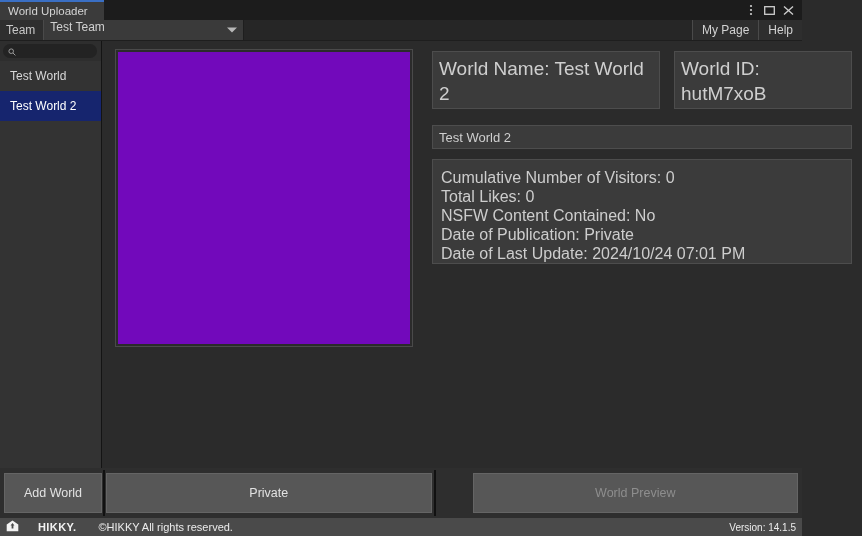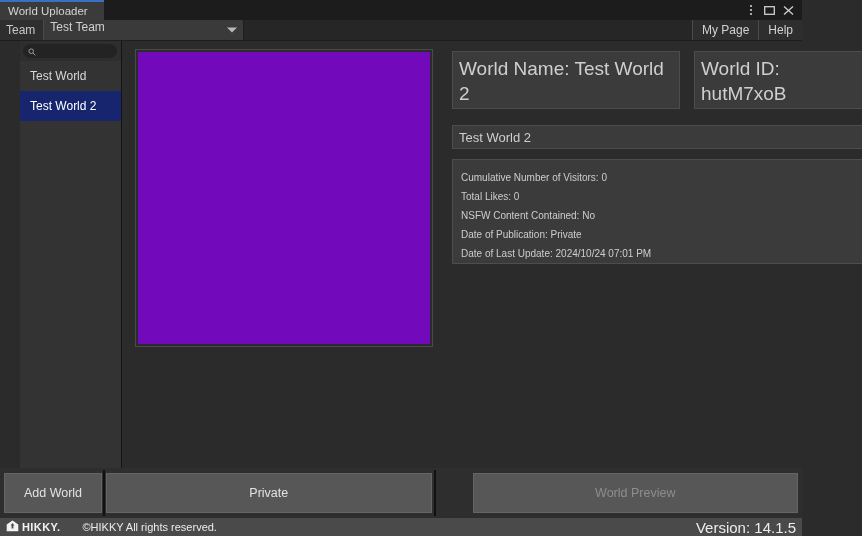--- a/index.html
+++ b/index.html
@@ -97,21 +97,20 @@
     background: #2b2b2b;
   }
 
   
   .sidebar {
     width: 102px;
     background: #333333;
     display: flex; flex-direction: column;
     border-right: 1px solid #141414;
     flex: none;
-    margin-left: 20px;
   }
   .search-wrap {
     padding: 3px 4px 3px 3px;
     background: #2e2e2e;
     flex: none;
   }
   .search-box {
     height: 14px;
     background: #232323;
     border-radius: 7px;
@@ -181,21 +180,21 @@
   .panel-desc {
     left: 330px; top: 84px;
     width: 420px; height: 24px;
     font-size: 13px;
     display: flex; align-items: center;
     padding: 0 6px;
   }
   .panel-stats {
     left: 330px; top: 118px;
     width: 420px; height: 105px;
-    font-size: 10px;
+    font-size: 16px;
     padding: 8px 8px 0 8px;
   }
   .panel-stats .stat-line {
     line-height: 19px;
     color: #cdcdcd;
     white-space: nowrap;
   }
 
   
   .button-bar {
@@ -229,30 +228,30 @@
     height: 18px;
     background: #4a4a4a;
     display: flex;
     align-items: center;
     flex: none;
     padding: 0 6px;
     color: #e8e8e8;
     font-size: 11px;
   }
   .logo {
-    display: flex; align-items: center; gap: 3px;
+    display: flex; align-items: center; gap: 19px;
     flex: none;
   }
   .logo-text {
     font-size: 11px; font-weight: bold; letter-spacing: 0.4px;
     color: #f2f2f2;
   }
   .copyright { margin-left: 22px; font-size: 11px; color: #ececec; }
   .status-spacer { flex: 1; }
-  .version { font-size: 15px; color: #ececec; }
+  .version { font-size: 10px; color: #ececec; }
 </style>
 </head>
 <body>
 
 <div id="app">
 
   <div class="titlebar">
     <div class="tab" style="border-top-color: rgb(58, 111, 196);">
       <span>World Uploader</span>
     </div>

